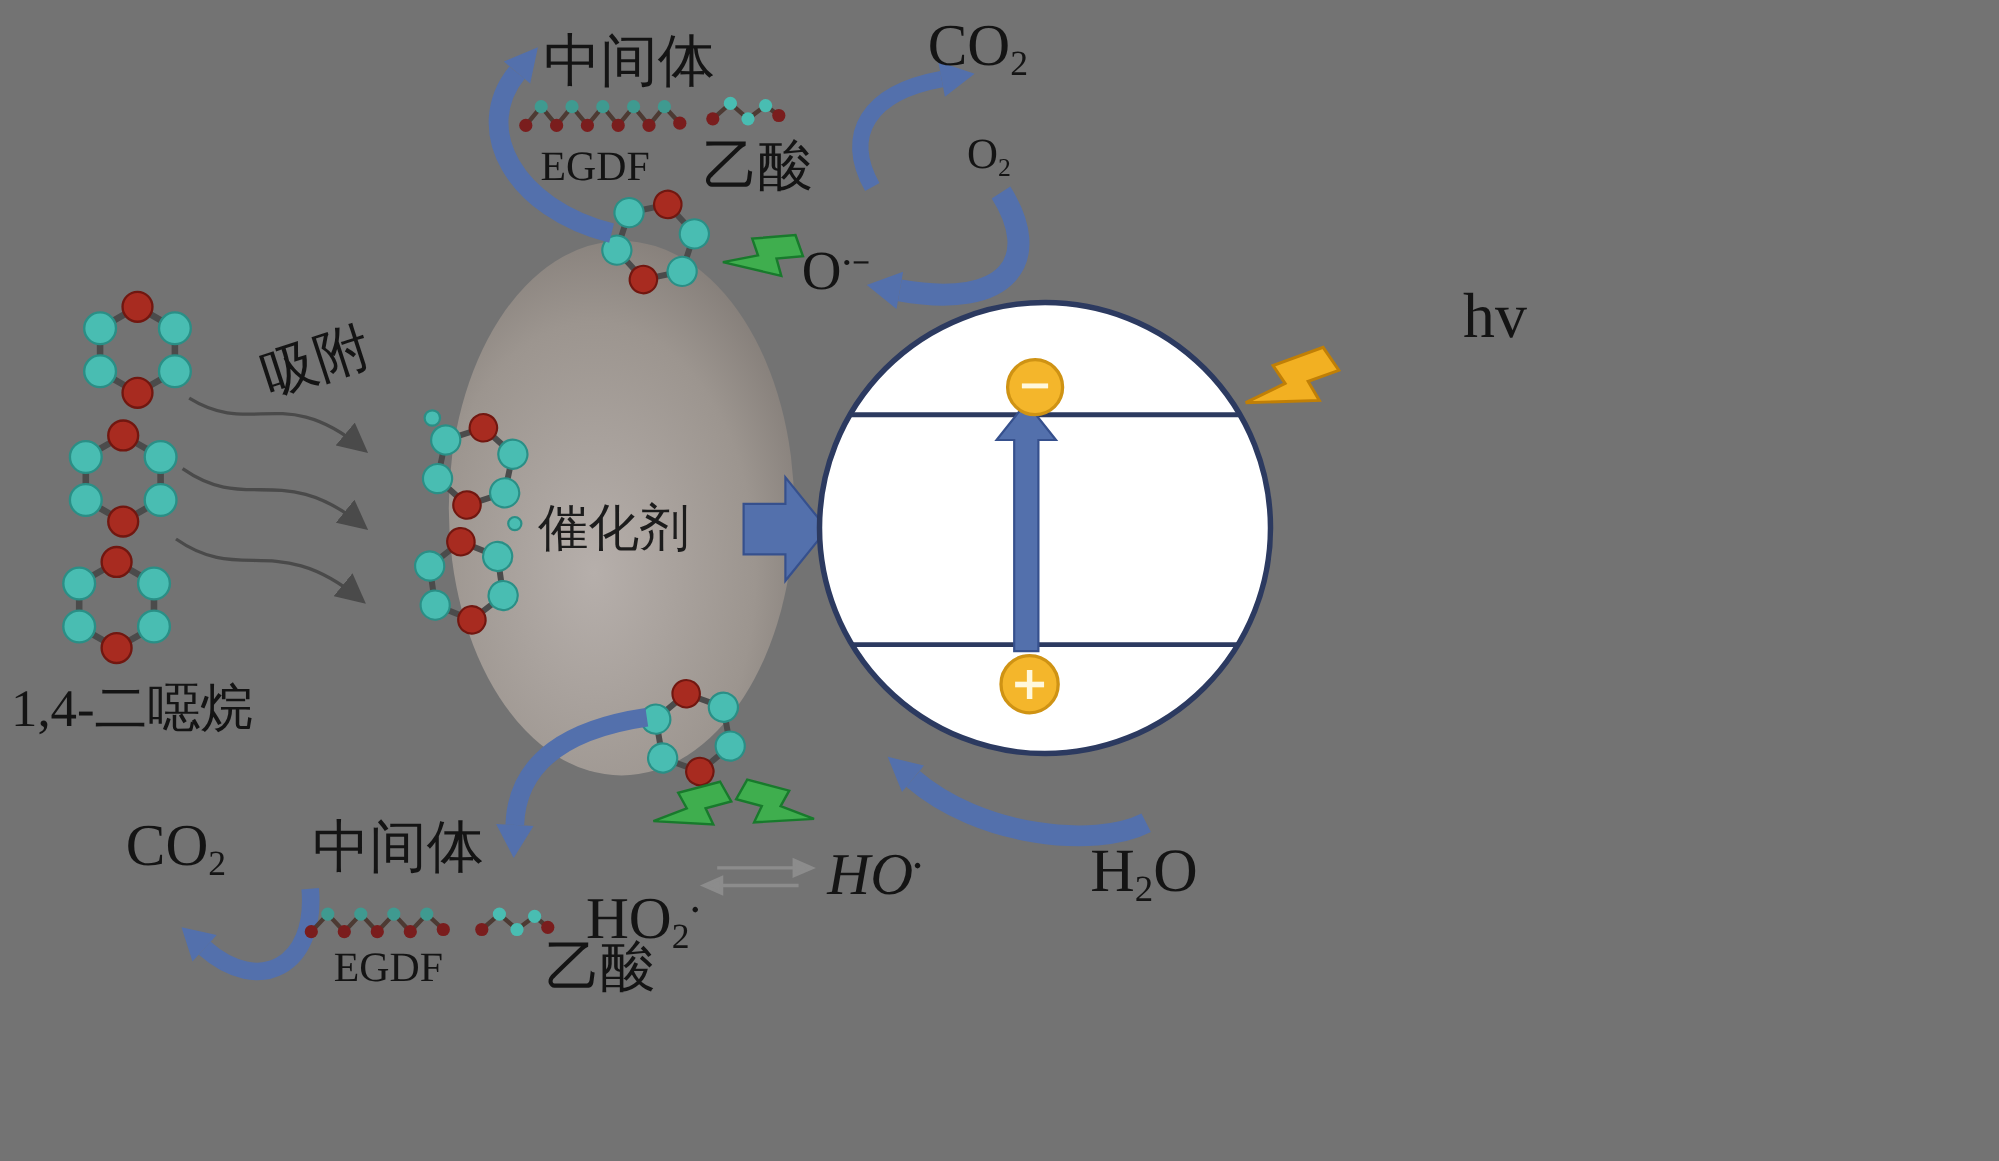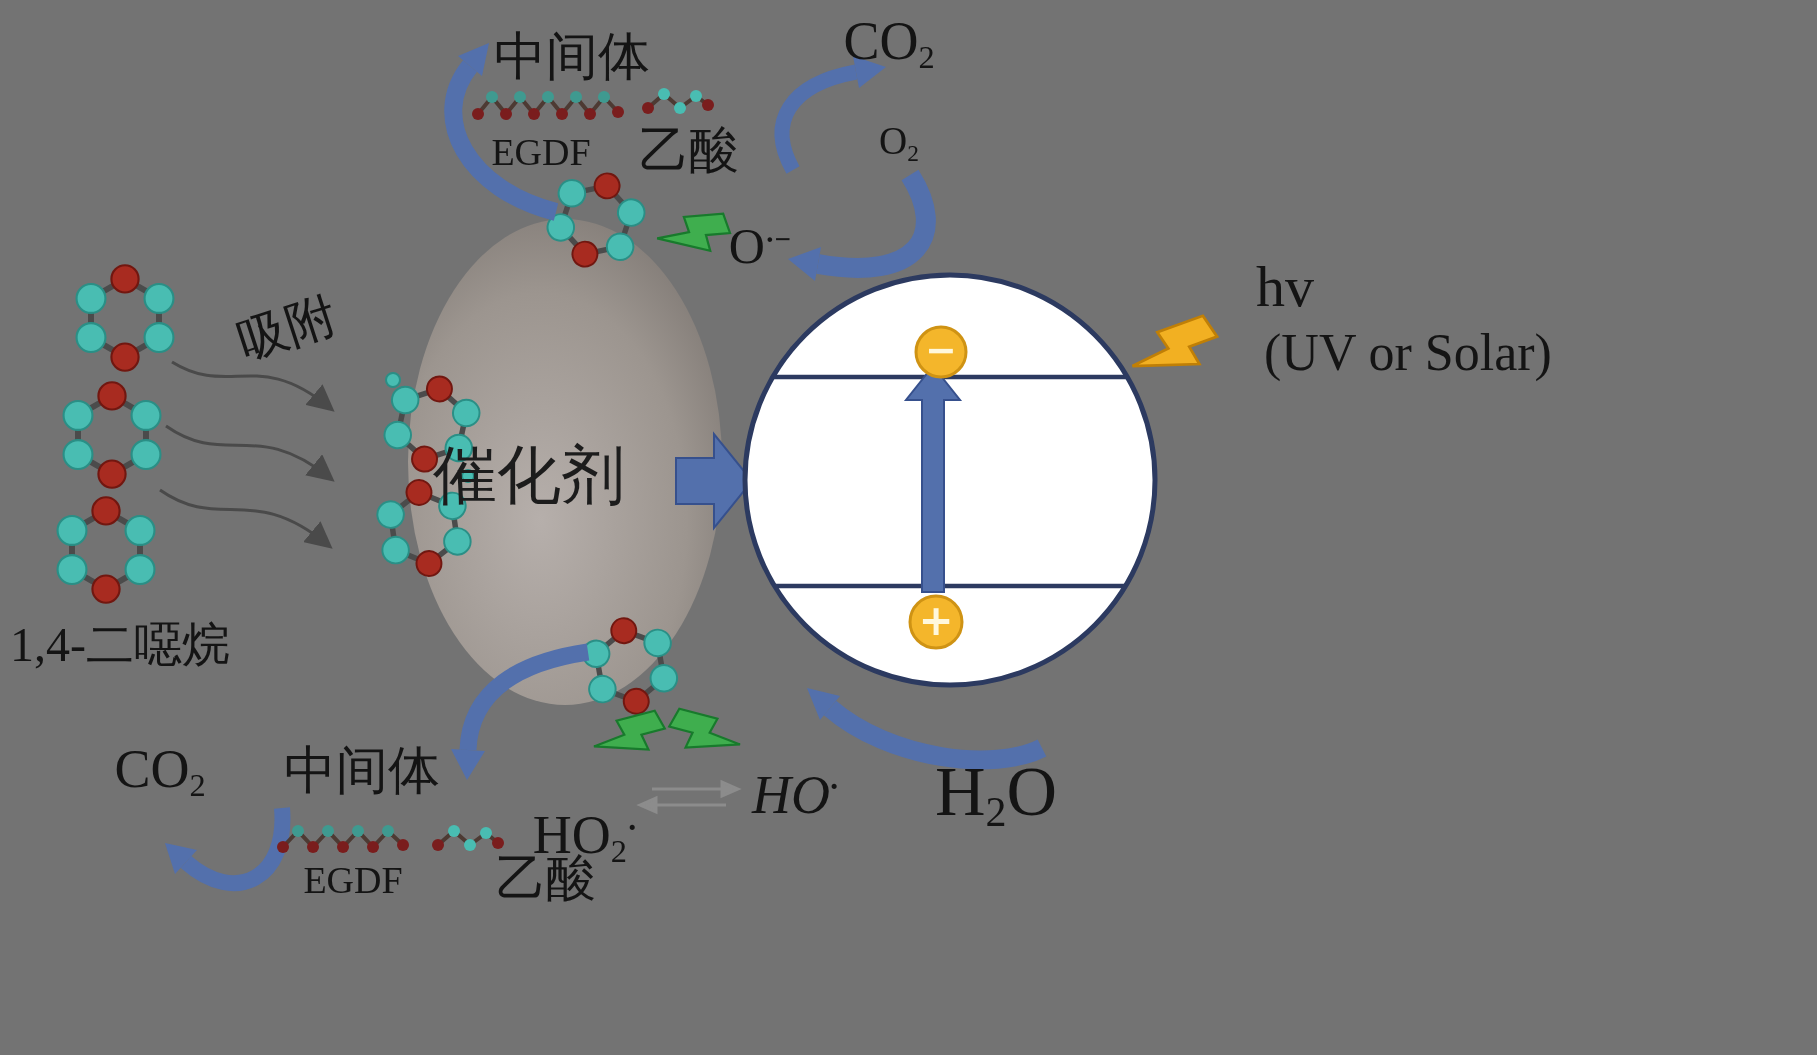--- a/index.html
+++ b/index.html
@@ -185,41 +185,38 @@
   </div>
 
   <div class="lbl" style="left:689px;top:150px;font-size:50px;">
     <span>乙酸</span>
   </div>
 
   <div class="lbl" style="left:760px;top:246px;font-size:50px;">
     <span>O</span><sup>·−</sup>
   </div>
 
-  <div class="lbl" style="left:1285px;top:287px;font-size:58px;">
+  <div class="lbl" style="left:1359px;top:287px;font-size:58px;">
     <span>hv</span>
   </div>
 
-  <div class="lbl" style="left:1408px;top:353px;font-size:52px;">
-    <span>(UV or Solar)</span>
-  </div>
 
   <div class="lbl" style="left:287px;top:328px;font-size:50px;transform:translate(-50%,-50%) rotate(-18deg);">
     <span>吸附</span>
   </div>
 
   <div class="lbl" style="left:10px;top:622px;font-size:48px;transform:translate(0,-50%);margin-top:23px;">
     <span>1,4-二噁烷</span>
   </div>
 
-  <div class="lbl" style="left:529px;top:480px;font-size:64px;color:#1c1c1c;font-family:Liberation Mono, monospace;">
+  <div class="lbl" style="left:558px;top:480px;font-size:46px;color:#1c1c1c;">
     <span>催化剂</span>
   </div>
 
-  <div class="lbl" style="left:996px;top:795px;font-size:70px;">
+  <div class="lbl" style="left:1040px;top:795px;font-size:56px;">
     <span>H</span><sub>2</sub><span>O</span>
   </div>
 
   <div class="lbl" style="left:795px;top:795px;font-size:54px;font-style:italic;">
     <span>HO</span><sup>·</sup>
   </div>
 
   <div class="lbl" style="left:585px;top:798px;font-size:54px;margin-top:40px;">
     <span>HO</span><sub>2</sub><sup>·</sup>
   </div>

